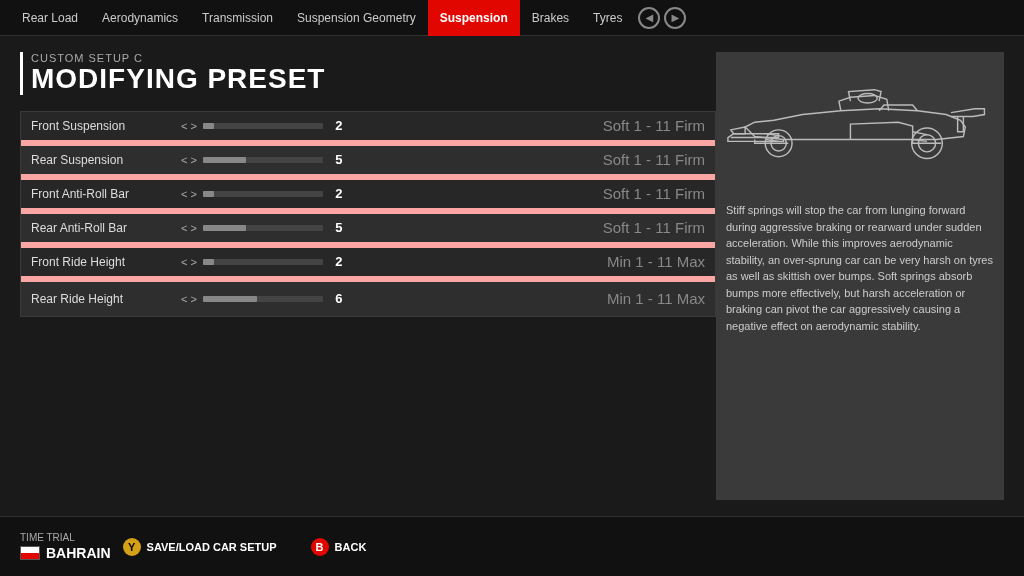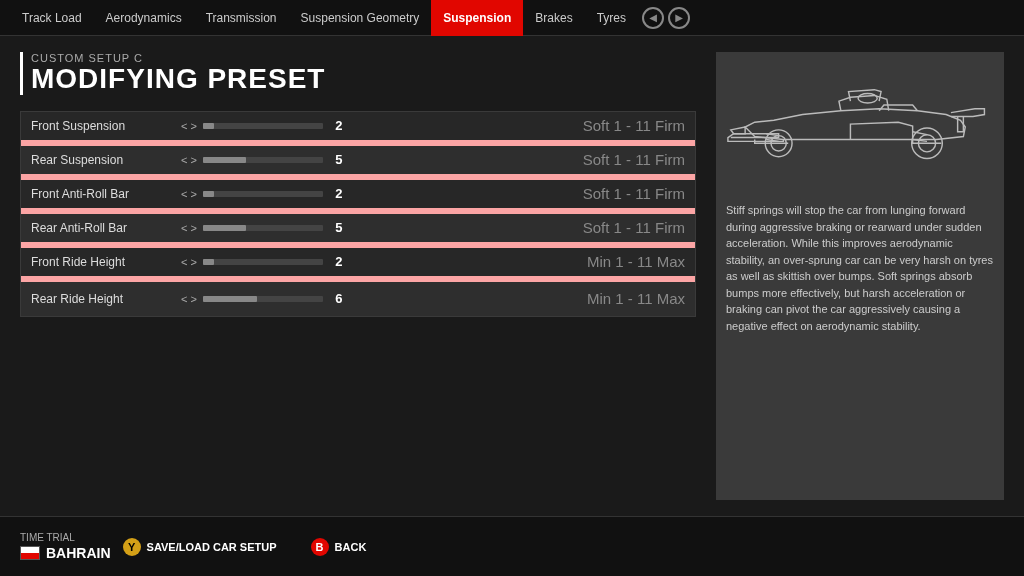--- a/index.html
+++ b/index.html
@@ -52,21 +52,20 @@
       justify-content: center;
       font-size: 10px;
       color: #888;
       cursor: pointer;
     }
 
     
     #main-content {
       display: flex;
       padding: 16px 20px;
-      gap: 20px;
       height: calc(576px - 36px - 60px);
     }
 
     
     #left-panel {
       flex: 1;
     }
 
     
     #title-section {
@@ -298,21 +297,21 @@
       display: flex;
       align-items: center;
       justify-content: center;
       font-size: 11px;
     }
   </style>
 </head>
 <body>
 
 <div id="top-nav">
-  <div class="nav-item">Track Load</div>
+  <div class="nav-item">Rear Load</div>
   <div class="nav-item">Aerodynamics</div>
   <div class="nav-item">Transmission</div>
   <div class="nav-item">Suspension Geometry</div>
   <div class="nav-item active">Suspension</div>
   <div class="nav-item">Brakes</div>
   <div class="nav-item">Tyres</div>
   <div class="nav-arrows">
     <div class="nav-arrow">◀</div>
     <div class="nav-arrow">▶</div>
   </div>

